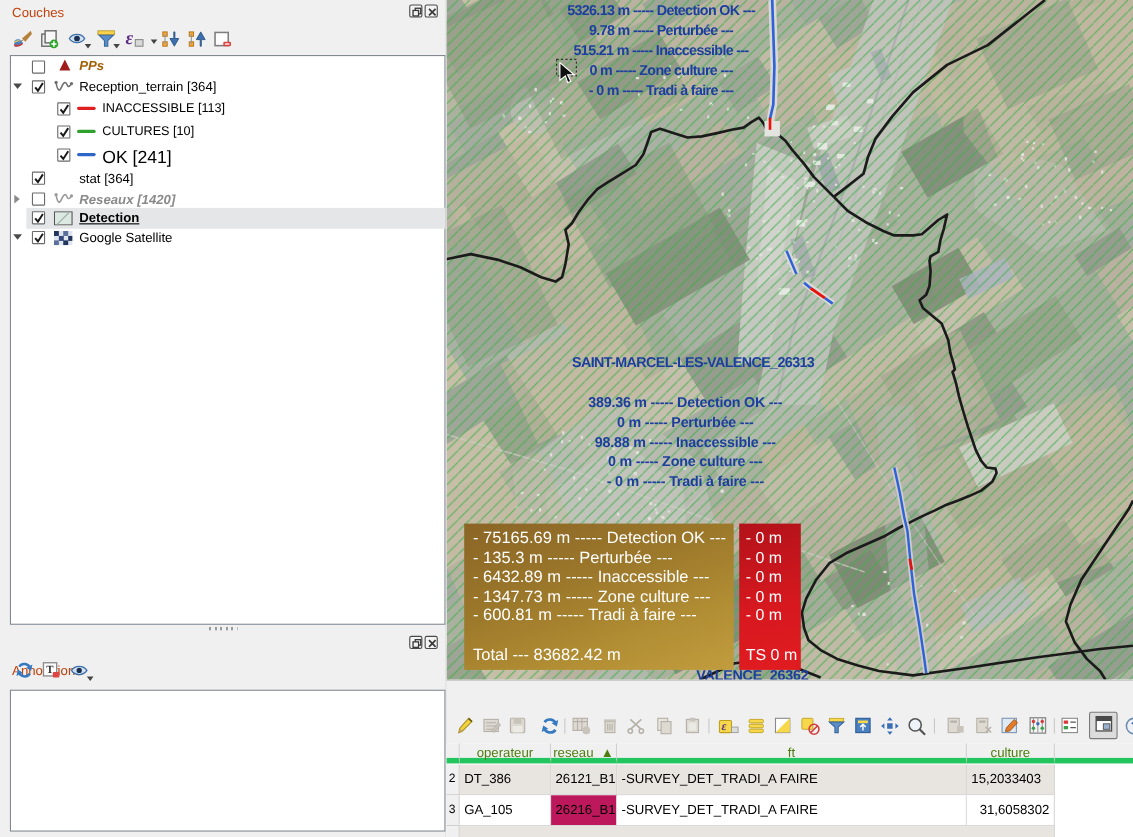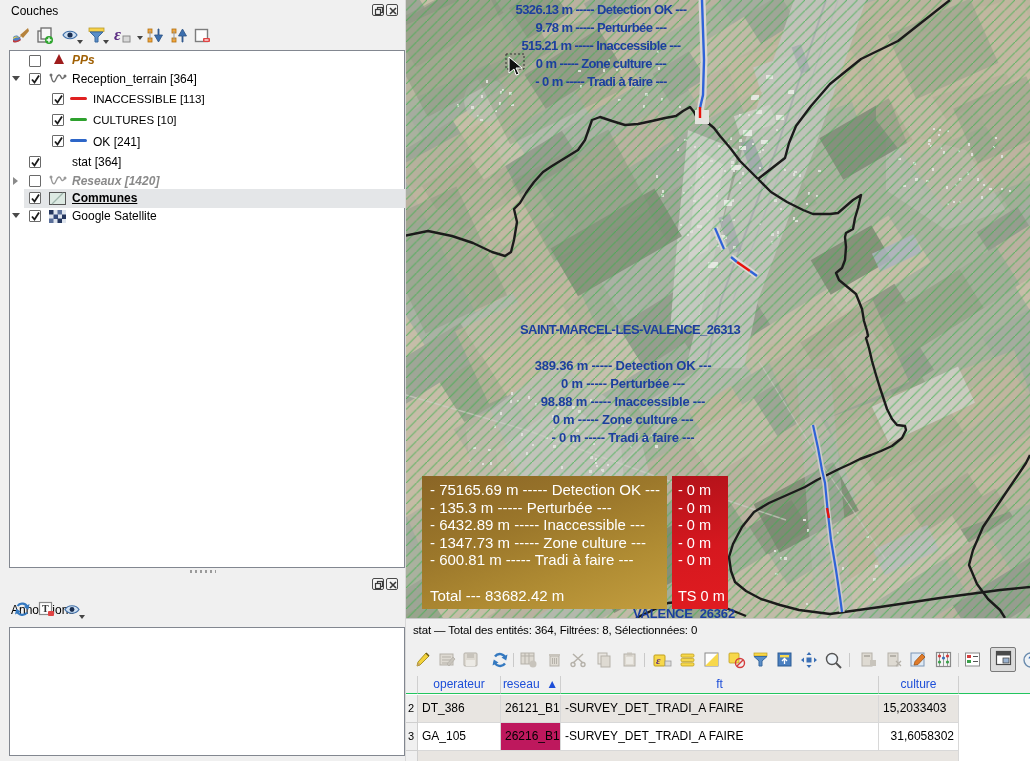--- a/index.html
+++ b/index.html
@@ -1,39 +1,39 @@
 <!DOCTYPE html>
 <html><head><meta charset="utf-8"><style>
 *{margin:0;padding:0;box-sizing:border-box}
 html,body{width:1030px;height:761px;overflow:hidden;background:#f0f0f0;
  font-family:"Liberation Sans",sans-serif;font-size:12px;color:#000;position:relative}
 .abs{position:absolute}
 
 #left{position:absolute;left:0;top:0;width:406px;height:761px;background:#f0f0f0;border-right:1px solid #d8d8d8}
-.ptitle{position:absolute;left:11px;font-size:12px;color:#000000}
+.ptitle{position:absolute;left:11px;font-size:12px;color:#c2410c}
 .winbtn{position:absolute;width:12px;height:12px;border:1px solid #4a4a4a;border-radius:2px;background:#f4f4f4}
 .treebox{position:absolute;left:9px;width:396px;background:#fff;border:1px solid #828790}
 .cb{position:absolute;width:12px;height:12px;background:#fff;border:1px solid #6a6a6a;border-radius:1px}
 
 #map{position:absolute;left:406px;top:0;width:624px;height:618px;overflow:hidden}
 .mlabel{position:absolute;color:#1c3f9e;font-size:13px;line-height:18px;text-align:center;white-space:pre;font-weight:600;letter-spacing:-0.2px}
 #brownbox{position:absolute;left:16px;top:476px;width:245px;height:133px;
  background:linear-gradient(160deg,#8a6526 0%,#9c782b 40%,#b08c33 70%,#c29d3e 100%);
  color:#fff;font-size:15px;line-height:17.6px;padding:5px 0 0 8px;white-space:pre}
 #redbox{position:absolute;left:266px;top:476px;width:56px;height:133px;
  background:linear-gradient(170deg,#b3121a 0%,#d6181f 55%,#e01c20 100%);
  color:#fff;font-size:14.5px;line-height:17.6px;padding:6px 0 0 6px;white-space:pre}
 
 #tbl{position:absolute;left:406px;top:618px;width:624px;height:143px;background:#f0f0f0;border-top:1px solid #c8c8c8}
 #tbl .title{position:absolute;left:7px;top:5px;font-size:11.5px;letter-spacing:-0.15px;color:#000}
 #tbar{position:absolute;left:6px;top:24px;height:30px;display:flex;align-items:center}
 
 #grid{position:absolute;left:0px;top:57px;width:624px;height:86px;background:#fff;font-size:12px}
-.hcell{position:absolute;top:0;height:18px;background:#f0f0f0;border-right:1px solid #cfcfcf;border-bottom:1px solid #22c55e;
- text-align:center;line-height:17px;color:#1d4ed8}
+.hcell{position:absolute;top:0;height:18px;background:#f0f0f0;border-right:1px solid #cfcfcf;border-bottom:5px solid #22c55e;
+ text-align:center;line-height:17px;color:#4d7c0f}
 .rnum{position:absolute;left:0;width:12px;background:#f0f0f0;border-right:1px solid #cfcfcf;border-bottom:1px solid #cfcfcf;
  font-size:11px;text-align:left;padding-left:2px}
 .cell{position:absolute;border-right:1px solid #d8d8d8;border-bottom:1px solid #d8d8d8;padding:0 4px;line-height:27px;white-space:nowrap}
 </style></head>
 <body>
 
 <div id="left">
   <div class="ptitle" style="top:4px">Couches</div>
   <div class="winbtn" style="left:372px;top:4px">
 <svg width="10" height="10" style="position:absolute;left:0.5px;top:0.5px">
@@ -112,42 +112,42 @@
 <div class="abs" style="left:83px;top:41px;font-size:11.5px;padding-top:1px">INACCESSIBLE [113]</div>
 <div class="cb" style="left:42px;top:63px"><svg width="11" height="11">
           <path d="M2,5.5 L4.5,8.5 L9,1.5" stroke="#1a1a1a" stroke-width="1.8" fill="none"></path>
         </svg></div>
 <div class="abs" style="left:60px;top:67px;width:17px;height:3px;border-radius:1.5px;background:#2ea12e"></div>
 <div class="abs" style="left:83px;top:62px;font-size:11.5px;padding-top:1px">CULTURES [10]</div>
 <div class="cb" style="left:42px;top:84px"><svg width="11" height="11">
           <path d="M2,5.5 L4.5,8.5 L9,1.5" stroke="#1a1a1a" stroke-width="1.8" fill="none"></path>
         </svg></div>
 <div class="abs" style="left:60px;top:88px;width:17px;height:3px;border-radius:1.5px;background:#2d66c8"></div>
-<div class="abs" style="left:83px;top:83px;font-size:12px;padding-top:1px">OK [241]</div>
+<div class="abs" style="left:83px;top:83px;font-size:16px;padding-top:1px">OK [241]</div>
 <div class="cb" style="left:19px;top:105px"><svg width="11" height="11">
           <path d="M2,5.5 L4.5,8.5 L9,1.5" stroke="#1a1a1a" stroke-width="1.8" fill="none"></path>
         </svg></div>
 <div class="abs" style="left:62px;top:104px;font-weight:normal">stat [364]</div>
 <div class="abs" style="left:3px;top:126px;width:0;height:0;border-top:4px solid transparent;border-bottom:4px solid transparent;border-left:5px solid #8a8a8a"></div>
 <div class="cb" style="left:19px;top:124px"></div>
 <svg class="abs" style="left:39px;top:124px" width="18" height="13">
 <path d="M2,2 C3,9 5,11 7,6 C9,1 11,1 12,4 C13,7 15,5 16,3" stroke="#9a9a9a" stroke-width="1.4" fill="none"></path>
 <circle cx="2" cy="2" r="1.5" fill="#9a9a9a"></circle>
         <circle cx="16" cy="3" r="1.5" fill="#9a9a9a"></circle>
       </svg>
 <div class="abs" style="left:62px;top:123px;font-style:italic;color:#8a8a8a;font-weight:bold">Reseaux [1420]</div>
 <div class="abs" style="left:14px;top:138px;width:381px;height:19px;background:#e4e6e8"></div>
 <div class="cb" style="left:19px;top:141px"><svg width="11" height="11">
           <path d="M2,5.5 L4.5,8.5 L9,1.5" stroke="#1a1a1a" stroke-width="1.8" fill="none"></path>
         </svg></div>
 <svg class="abs" style="left:39px;top:141px" width="18" height="13">
 <rect x="0.5" y="0.5" width="16" height="12" fill="#dce9e2" stroke="#555" stroke-width="1"></rect>
 <path d="M3,12 L14,1" stroke="#9fb6ac" stroke-width="1.2"></path>
       </svg>
-<div class="abs" style="left:62px;top:140px;font-weight:bold;text-decoration:underline">Communes</div>
+<div class="abs" style="left:62px;top:140px;font-weight:bold;text-decoration:underline">Detection</div>
 <div class="abs" style="left:2px;top:162px;width:0;height:0;border-left:4px solid transparent;border-right:4px solid transparent;border-top:5px solid #4a4a4a"></div>
 <div class="cb" style="left:19px;top:159px"><svg width="11" height="11">
           <path d="M2,5.5 L4.5,8.5 L9,1.5" stroke="#1a1a1a" stroke-width="1.8" fill="none"></path>
         </svg></div>
 <svg class="abs" style="left:39px;top:159px" width="17" height="13">
 <rect width="17" height="13" fill="#dfe5ee"></rect>
 <rect x="0" y="0" width="4.5" height="4.5" fill="#24365e"></rect>
         <rect x="8.5" y="0" width="4.5" height="4.5" fill="#5a6f99"></rect>
 <rect x="4.5" y="4.5" width="4.5" height="4.5" fill="#33497a"></rect>
         <rect x="13" y="4.5" width="4" height="4.5" fill="#24365e"></rect>
@@ -1047,21 +1047,20 @@
   <div id="redbox">- 0 m
 - 0 m
 - 0 m
 - 0 m
 - 0 m
 
 TS 0 m</div>
 </div>
 
 <div id="tbl">
-  <div class="title">stat — Total des entités: 364, Filtrées: 8, Sélectionnées: 0</div>
   <div id="tbar" style="left:0;top:0">
       <svg class="abs" style="left:8px;top:32px" width="18" height="18">
         <path d="M3,15 L4,11 L12,2 L15,5 L6,14 Z" fill="#f3d23b" stroke="#a8922a" stroke-width="1"></path>
 <path d="M12,2 L15,5" stroke="#6b5a12" stroke-width="1.5"></path>
         <path d="M3,15 L4.5,11.5 L6.5,13.5 Z" fill="#caa36a"></path>
       </svg>
 <svg class="abs" style="left:33px;top:32px" width="18" height="18">
         <rect x="1" y="3" width="13" height="11" fill="#dedad2" stroke="#b5b1a9"></rect>
 <path d="M3,6 h9 M3,9 h9 M3,12 h6" stroke="#b5b1a9" stroke-width="1"></path>
 <path d="M8,13 L14,6 L16,8 L10,15 Z" fill="#c8c4bc" stroke="#b5b1a9" stroke-width="0.8"></path>

